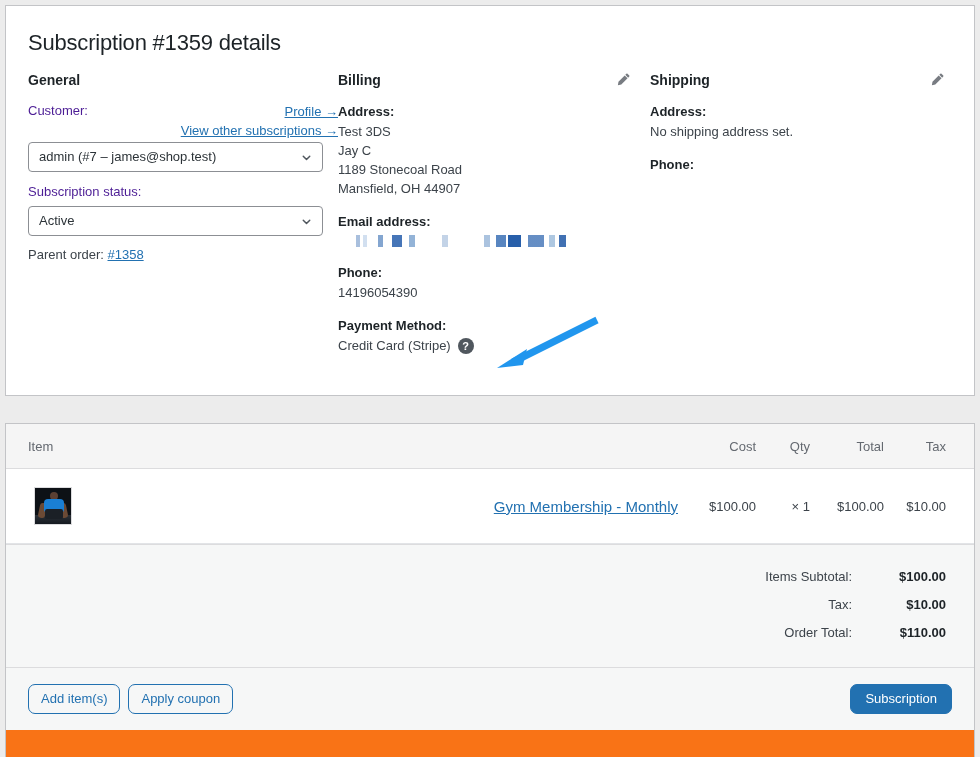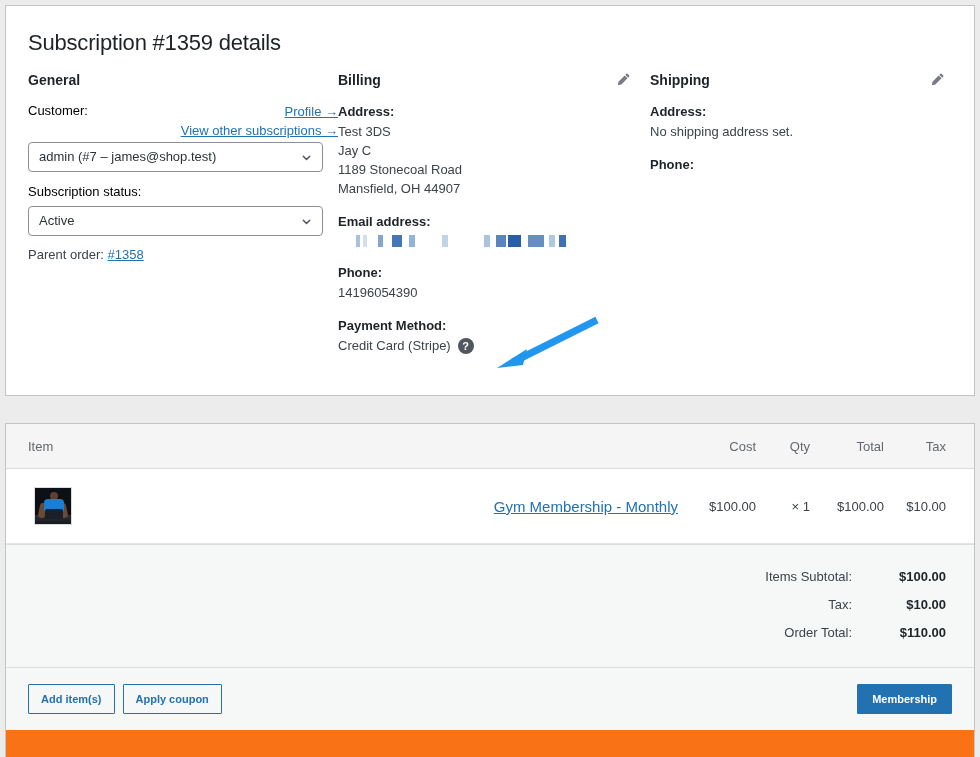--- a/index.html
+++ b/index.html
@@ -76,21 +76,21 @@
     cursor: pointer;
     color: #787c82;
   }
   .col-billing .edit-pencil { right: 18px; }
   .col-shipping .edit-pencil { right: 4px; }
 
   
   .field-label {
     display: block;
     font-size: 13px;
-    color: #000000;
+    color: #4c1d95;
     margin-bottom: 5px;
     line-height: 18px;
   }
   .customer-row {
     position: relative;
     min-height: 40px;
   }
   .links-stack {
     position: absolute;
     right: 0;
@@ -302,29 +302,28 @@
     border-top: 1px solid #dcdcde;
     background: #f6f7f7;
     padding: 16px 22px;
     display: flex;
     align-items: center;
     justify-content: space-between;
   }
   .btn-group { display: flex; gap: 8px; }
   .btn {
     font-family: "Liberation Sans", sans-serif;
-    font-size: 11px;
+    font-size: 13px;
     line-height: 28px;
     height: 30px;
     padding: 0 12px;
-    border-radius: 1px;
+    border-radius: 7px;
     cursor: pointer;
     box-sizing: border-box;
     white-space: nowrap;
-    font-weight: bold;
   }
   .btn-secondary {
     background: #f6f7f7;
     border: 1px solid #2271b1;
     color: #2271b1;
   }
   .btn-primary {
     background: #2271b1;
     border: 1px solid #2271b1;
     color: #ffffff;
@@ -488,20 +487,20 @@
       <span class="tot-label">Order Total:</span>
       <span class="tot-value">$110.00</span>
     </div>
   </div>
 
   <div class="footer">
     <div class="btn-group">
       <button class="btn btn-secondary">Add item(s)</button>
       <button class="btn btn-secondary">Apply coupon</button>
     </div>
-    <button class="btn btn-primary">Membership</button>
+    <button class="btn btn-primary">Subscription</button>
   </div>
 </div>
 
 <svg id="annotation-arrow" viewBox="0 0 120 62">
   <path d="M114 4 L30 46" stroke="#2196ee" stroke-width="7" stroke-linecap="butt" fill="none"></path>
   <path d="M14 52 L44 33 L40 49 Z" fill="#2196ee"></path>
 </svg>
 
 </body></html>

